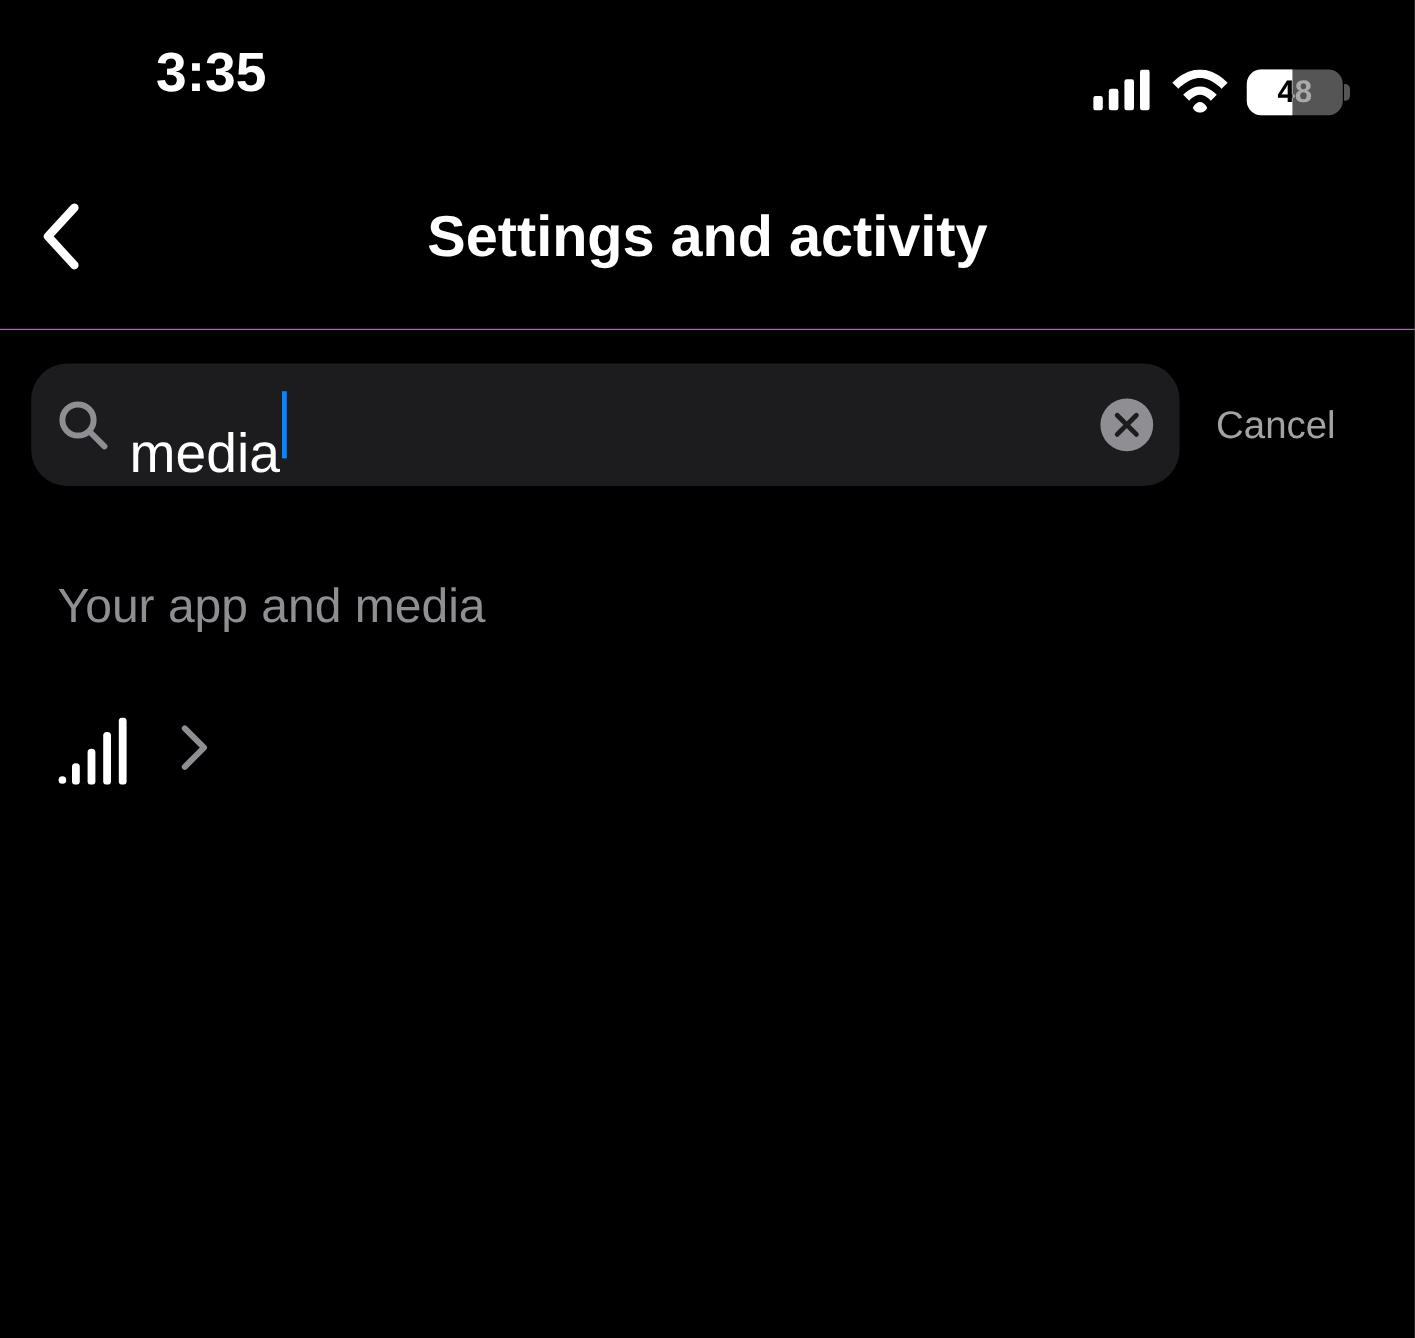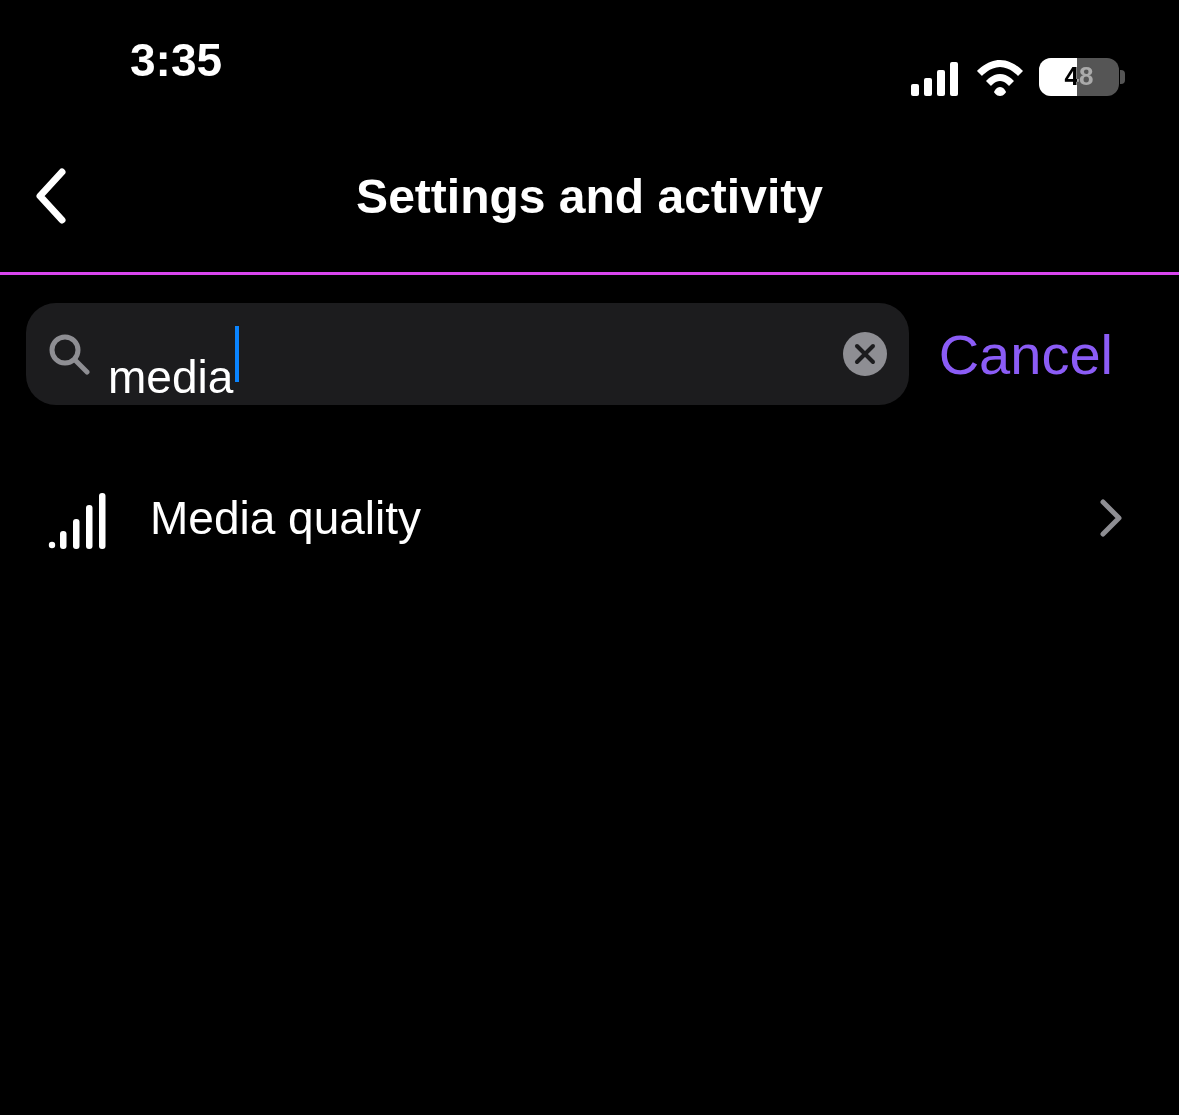--- a/index.html
+++ b/index.html
@@ -24,21 +24,21 @@
       padding: 0 60px 0 130px;
       gap: 31px;
     }
     .status-time {
       font-size: 46px;
       font-weight: 600;
       color: #fff;
     }
     .status-right {
       display: flex;
-      align-items: flex-end;
+      align-items: flex-start;
       gap: 14px;
       margin-top: 33px;
     }
     .cellular-icon svg, .wifi-icon svg {
       display: block;
     }
     .battery-pill {
       width: 80px;
       height: 38px;
       border-radius: 12px;
@@ -76,21 +76,21 @@
       height: 14px;
       background: #555;
       border-radius: 0 4px 4px 0;
     }
 
     .header {
       height: 155px;
       display: flex;
       align-items: center;
       position: relative;
-      border-bottom: 3px solid #d946ef;
+      border-bottom: 1px solid #d946ef;
     }
     .back-button {
       position: absolute;
       left: 20px;
       top: 50%;
       transform: translateY(-50%);
       display: flex;
       align-items: center;
       justify-content: center;
       width: 60px;
@@ -149,23 +149,23 @@
     .clear-button {
       width: 44px;
       height: 44px;
       border-radius: 50%;
       background: #8e8e93;
       display: flex;
       align-items: center;
       justify-content: center;
     }
     .cancel-button {
-      font-size: 56px;
-      font-weight: 400;
-      color: #8b5cf6;
+      font-size: 32px;
+      font-weight: 400;
+      color: #a3a3a3;
       padding-right: 40px;
     }
 
     .section {
       padding: 50px 48px 0 48px;
     }
     .section-title {
       font-size: 40px;
       font-weight: 400;
       color: #8e8e93;
@@ -250,31 +250,31 @@
       <svg width="22" height="22" viewBox="0 0 22 22">
         <line x1="3" y1="3" x2="19" y2="19" stroke="#1c1c1e" stroke-width="4" stroke-linecap="round"></line>
         <line x1="19" y1="3" x2="3" y2="19" stroke="#1c1c1e" stroke-width="4" stroke-linecap="round"></line>
       </svg>
     </div>
   </div>
   <div class="cancel-button">Cancel</div>
 </div>
 
 <div class="section">
+  <div class="section-title">Your app and media</div>
 
   <div class="result-row">
     <div class="result-icon">
       <svg width="62" height="56" viewBox="0 0 62 56">
         <circle cx="4" cy="52" r="3.2" fill="#fff"></circle>
         <rect x="12" y="38" width="6.5" height="18" rx="3" fill="#fff"></rect>
         <rect x="25" y="26" width="6.5" height="30" rx="3" fill="#fff"></rect>
         <rect x="38" y="12" width="6.5" height="44" rx="3" fill="#fff"></rect>
         <rect x="51" y="0" width="6.5" height="56" rx="3" fill="#fff"></rect>
       </svg>
     </div>
-    <div class="result-label">Media quality</div>
     <div class="chevron-right">
       <svg width="24" height="40" viewBox="0 0 24 40">
         <path d="M4 4 L20 20 L4 36" stroke="#8e8e93" stroke-width="5" fill="none" stroke-linecap="round" stroke-linejoin="round"></path>
       </svg>
     </div>
   </div>
 </div>
 
 </body></html>

